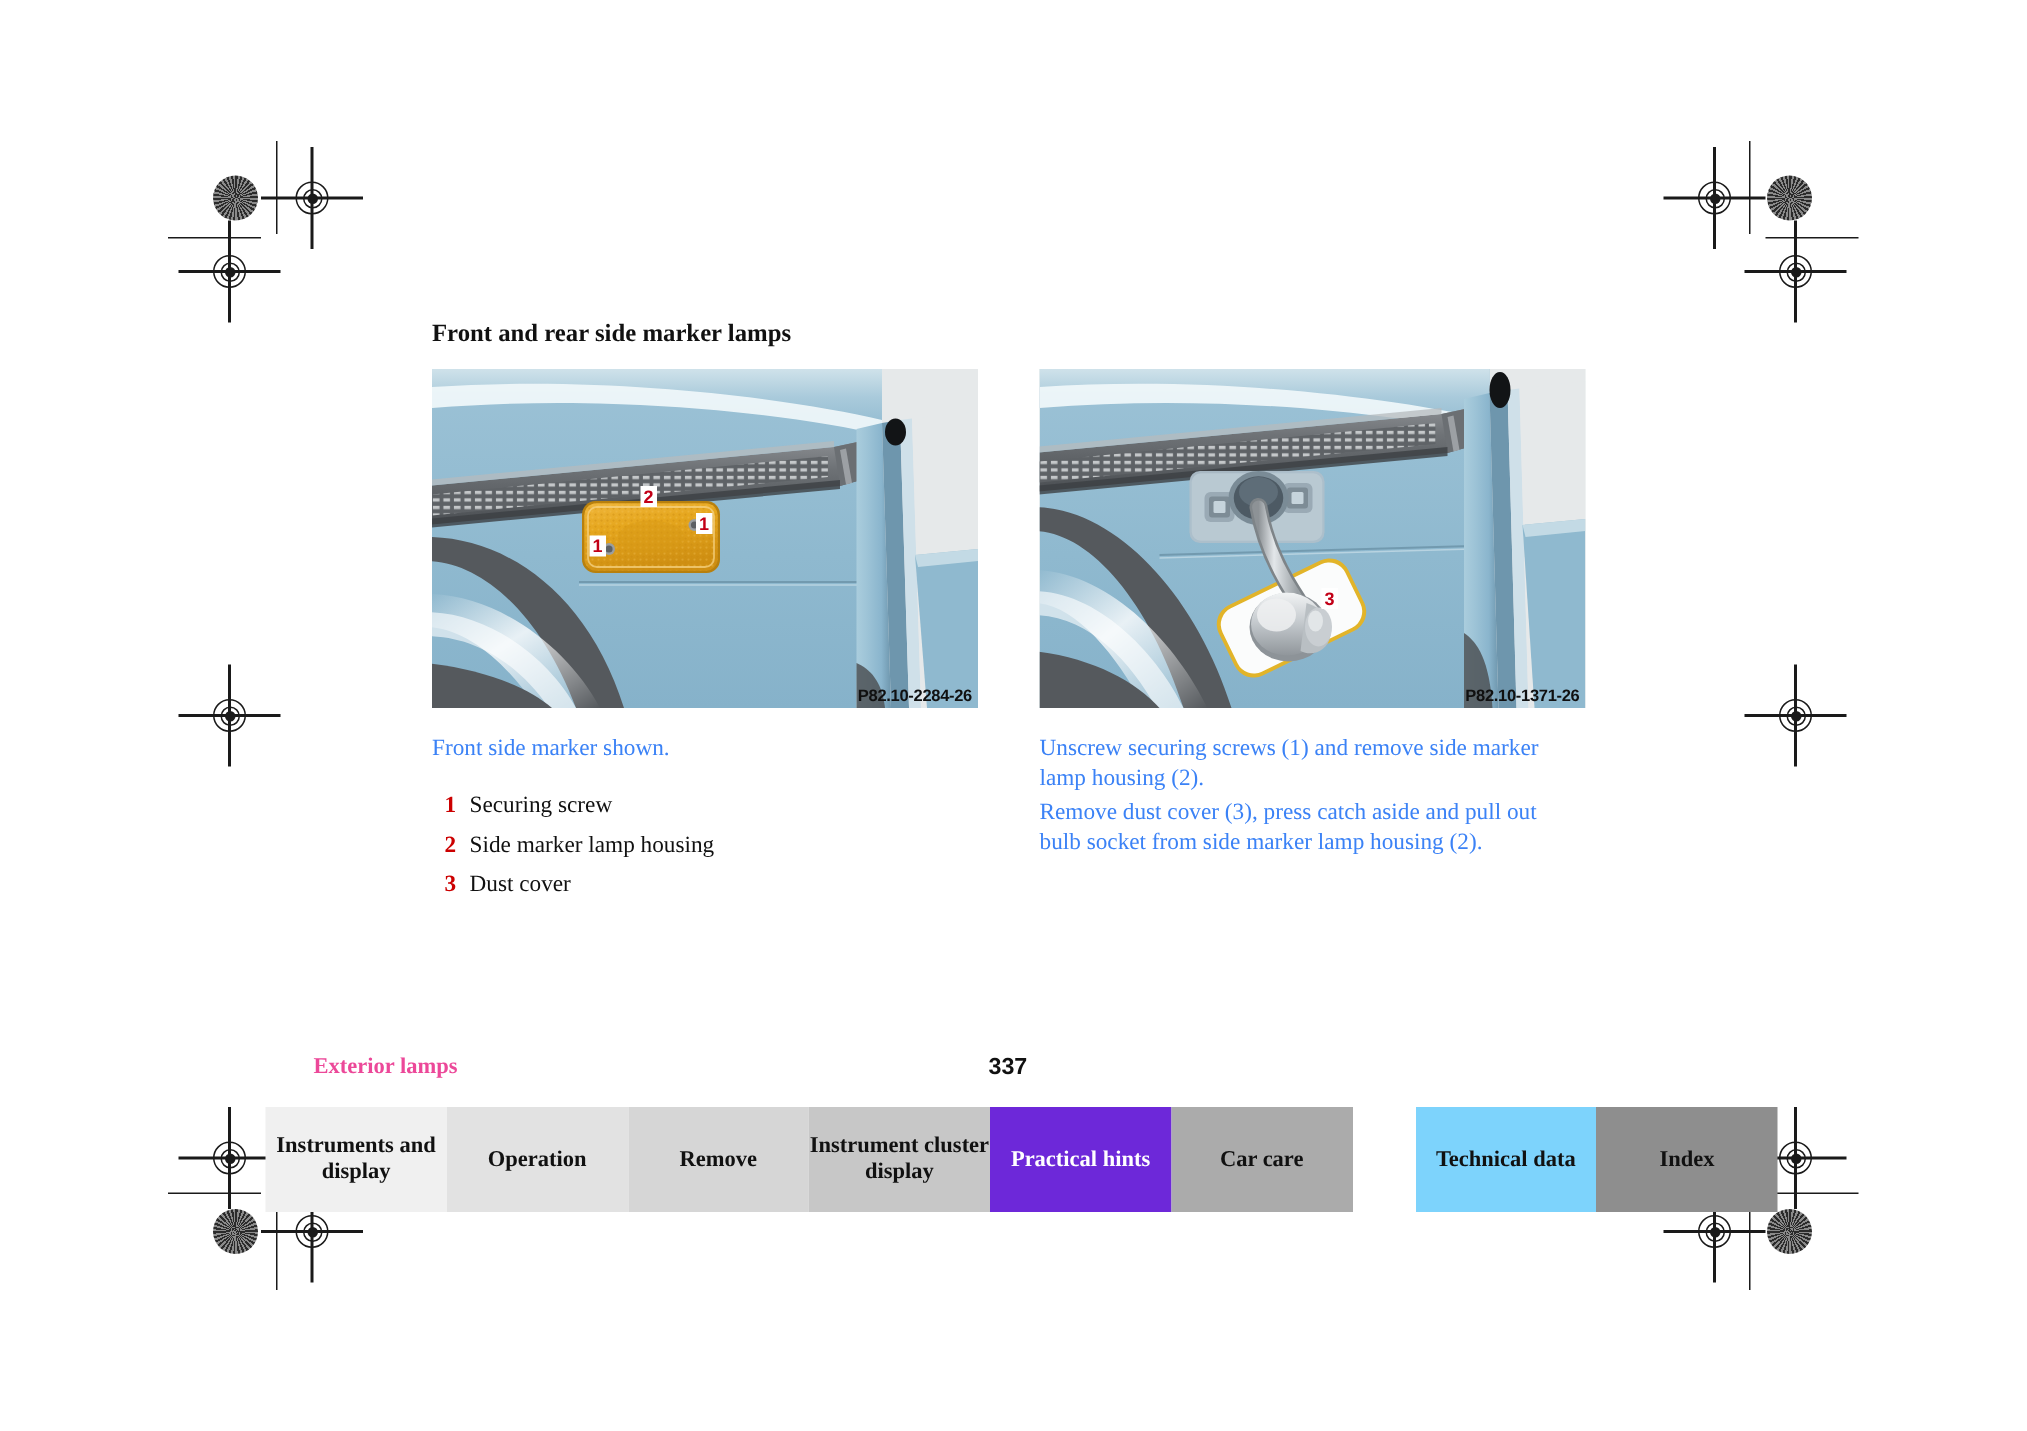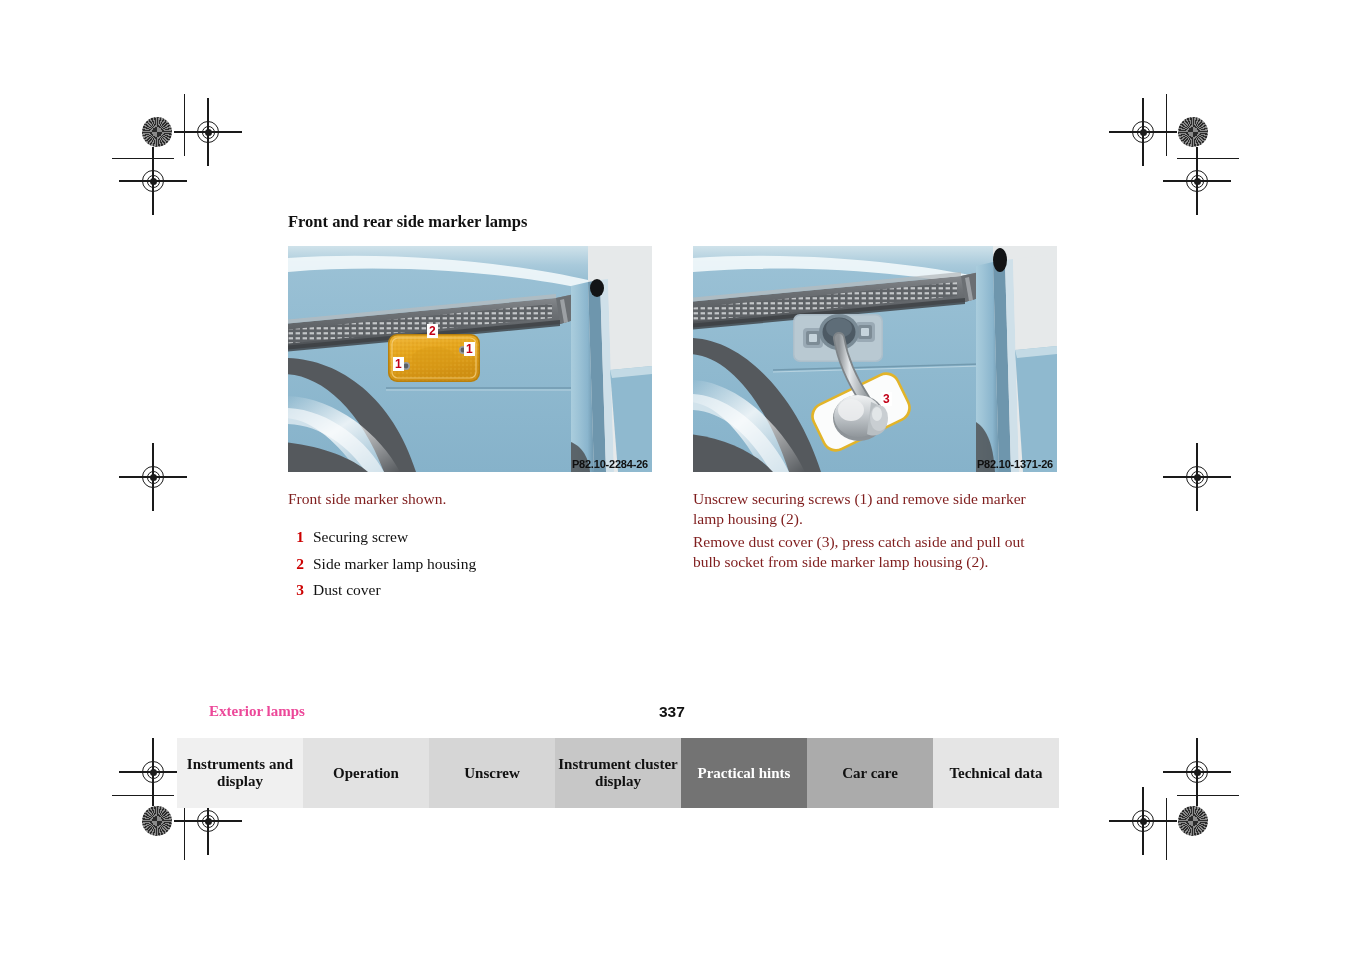--- a/index.html
+++ b/index.html
@@ -59,21 +59,21 @@
   }
   .callout{
     position:absolute;z-index:45;
     background:#ffffff;color:#c20017;
     font-family:"Liberation Sans",sans-serif;
     font-weight:bold;font-size:12px;line-height:14px;
     padding:0 2px;
   }
 
   
-  .para{position:absolute;color:#7f1d1d;}
+  .para{position:absolute;color:#3b82f6;}
   .legend{position:absolute;}
   .legend-row{display:flex;align-items:baseline;}
   .legend-num{
     color:#cc0000;font-weight:bold;
     width:16px;text-align:right;margin-right:9px;flex:none;
   }
   .legend-txt{color:#111111;}
 
   
   .runhead{position:absolute;font-weight:bold;color:#ec4899;}
@@ -443,29 +443,32 @@
   <div class="pagenum" style="left:659px;top:703px;font-size:15.5px;">337</div>
 
   <div class="tabbar" style="left:177px;top:738px;width:1008px;height:70px;">
     <div class="tab" style="width:126px;background:#f0f0f0;font-size:15px;">
       <span>Instruments and display</span>
     </div>
     <div class="tab" style="width:126px;background:#e2e2e2;font-size:15px;">
       <span>Operation</span>
     </div>
     <div class="tab" style="width:126px;background:#d6d6d6;font-size:15px;">
-      <span>Unscrew</span>
+      <span>Remove</span>
     </div>
     <div class="tab" style="width:126px;background:#c7c7c7;font-size:15px;">
       <span>Instrument cluster display</span>
     </div>
-    <div class="tab active" style="width:126px;background:#737373;font-size:15px;">
+    <div class="tab active" style="width:126px;background:#6d28d9;font-size:15px;">
       <span>Practical hints</span>
     </div>
     <div class="tab" style="width:126px;background:#ababab;font-size:15px;">
       <span>Car care</span>
     </div>
-    <div class="tab" style="width:126px;background:#e5e5e5;font-size:15px;">
+    <div class="tab" style="width:126px;background:#7dd3fc;font-size:15px;margin-left:42px;">
       <span>Technical data</span>
     </div>
+    <div class="tab" style="width:126px;background:#8e8e8e;font-size:15px;">
+      <span>Index</span>
+    </div>
   </div>
 
 </div>
 
 </body></html>

